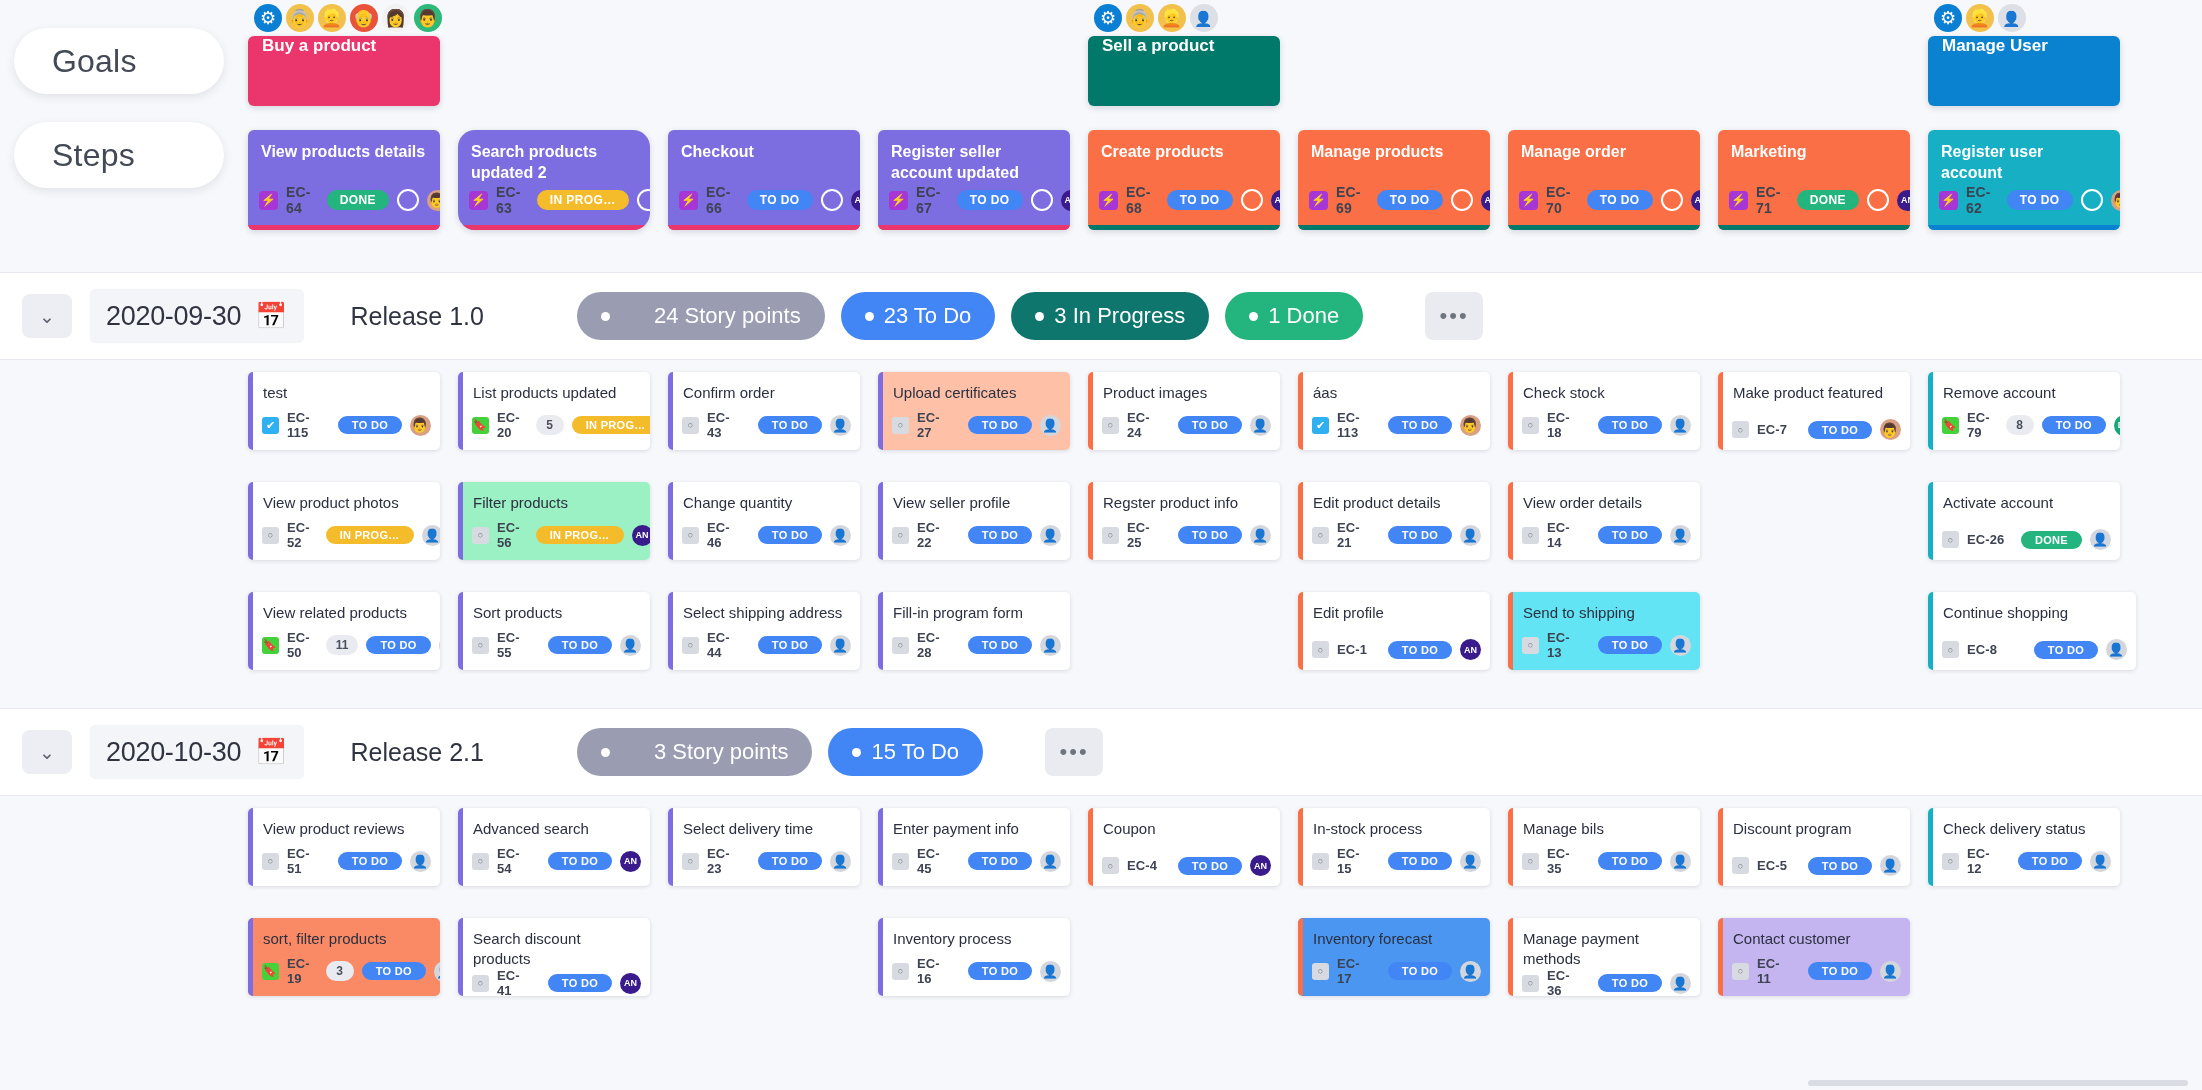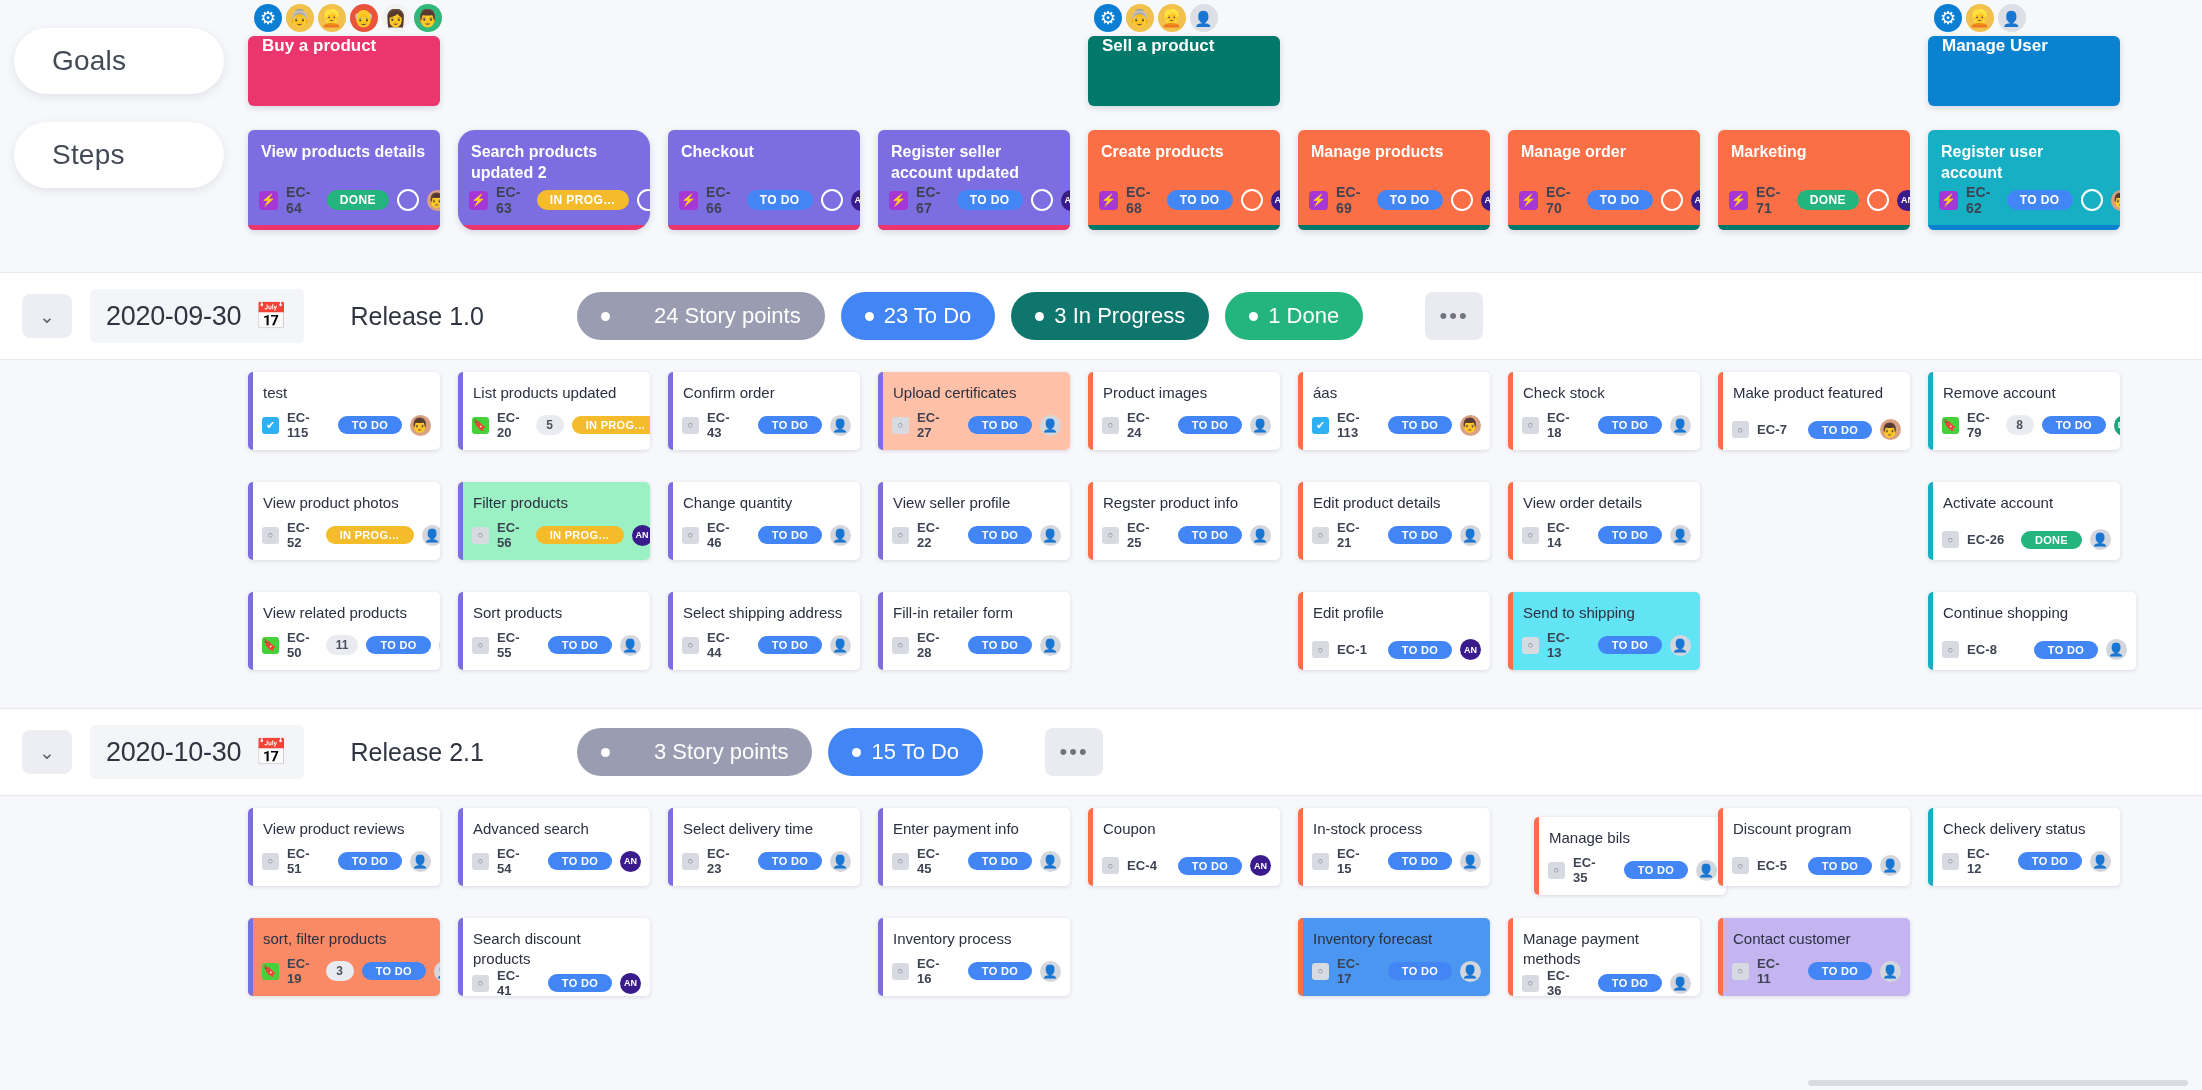--- a/index.html
+++ b/index.html
@@ -10,21 +10,21 @@
     overflow:hidden;
     color:#2b2f3a;
   }
   #board{ position:relative; width:2202px; height:1090px; }
 
   
   .rail{ position:absolute; left:14px; top:28px; width:210px; z-index:30; }
   .rail-pill{
     height:66px; background:#fff; border-radius:34px;
     display:flex; align-items:center; padding-left:38px;
-    font-size:28px; color:#434a56; letter-spacing:.2px;
+    font-size:32px; color:#434a56; letter-spacing:.2px;
     box-shadow:0 3px 10px rgba(25,35,70,.10);
     margin-bottom:28px;
   }
 
   
   .top{ position:absolute; left:0; top:0; width:2202px; height:252px; background:#f7f8fb; }
   .goal-col{ position:absolute; top:0; }
   .avatars{ display:flex; align-items:center; height:36px; margin-left:6px; }
   .av{
     width:28px;height:28px;border-radius:50%;
@@ -565,21 +565,21 @@
           <div class="s-foot">
             <span class="tico task">○</span>
             <span class="s-key">EC-44</span>
             <span class="sp"></span>
             <span class="s-status st-todo">TO DO</span>
             <div class="pav gray">👤</div>
           </div>
         </div>
         <div class="scard" style="left: 878px; top: 220px; width: 192px; height: 78px; background: rgb(255, 255, 255);">
           <div class="edge" style="background: rgb(124, 109, 224);"></div>
-          <div class="s-title">Fill-in retailer form</div>
+          <div class="s-title">Fill-in program form</div>
           <div class="s-foot">
             <span class="tico task">○</span>
             <span class="s-key">EC-28</span>
             <span class="sp"></span>
             <span class="s-status st-todo">TO DO</span>
             <div class="pav gray">👤</div>
           </div>
         </div>
         <div class="scard" style="left: 1298px; top: 220px; width: 192px; height: 78px; background: rgb(255, 255, 255);">
           <div class="edge" style="background: rgb(250, 111, 69);"></div>
@@ -695,21 +695,21 @@
           <div class="edge" style="background: rgb(250, 111, 69);"></div>
           <div class="s-title">In-stock process</div>
           <div class="s-foot">
             <span class="tico task">○</span>
             <span class="s-key">EC-15</span>
             <span class="sp"></span>
             <span class="s-status st-todo">TO DO</span>
             <div class="pav gray">👤</div>
           </div>
         </div>
-        <div class="scard" style="left: 1508px; top: 9px; width: 192px; height: 78px; background: rgb(255, 255, 255); margin-left: 26px;">
+        <div class="scard" style="left: 1508px; top: 0px; width: 192px; height: 78px; background: rgb(255, 255, 255);">
           <div class="edge" style="background: rgb(250, 111, 69);"></div>
           <div class="s-title">Manage bils</div>
           <div class="s-foot">
             <span class="tico task">○</span>
             <span class="s-key">EC-35</span>
             <span class="sp"></span>
             <span class="s-status st-todo">TO DO</span>
             <div class="pav gray">👤</div>
           </div>
         </div>

